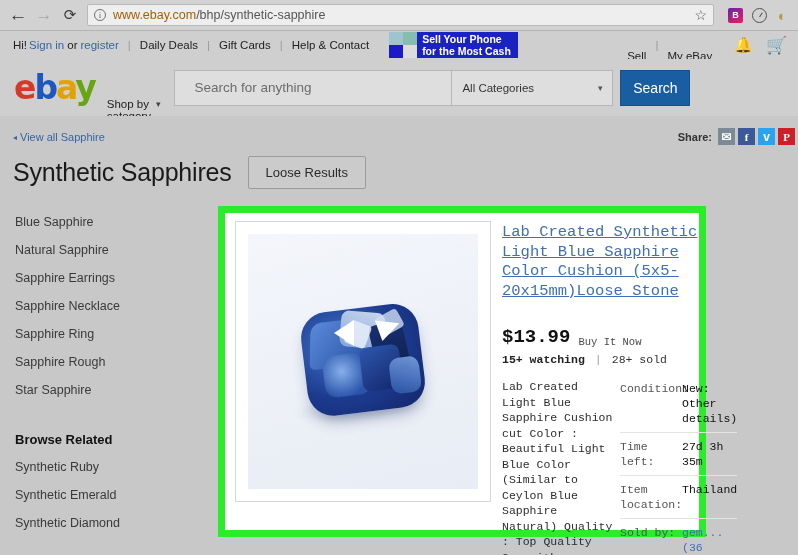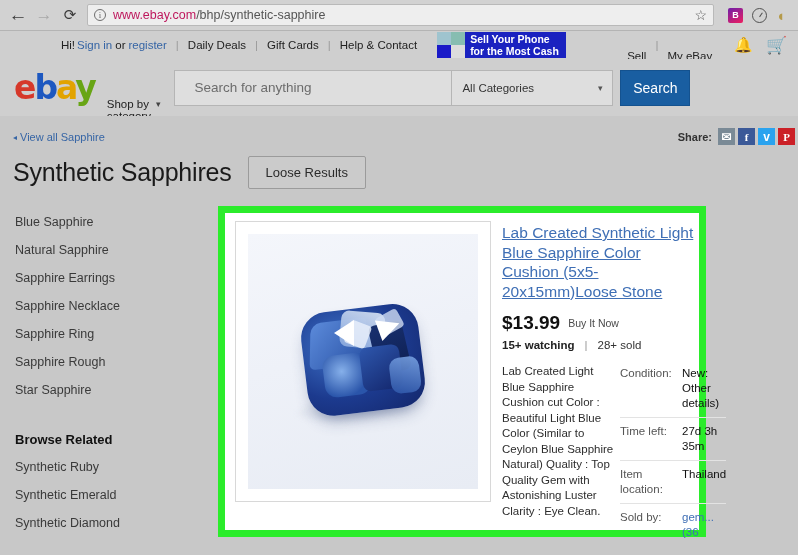--- a/index.html
+++ b/index.html
@@ -32,21 +32,21 @@
     display: flex; align-items: center; padding: 0 6px;
     position: relative;
   }
   .omni-info {
     width: 12px; height: 12px; border: 1.3px solid #6e6e6e;
     border-radius: 50%; font-size: 9px; line-height: 10px;
     text-align: center; color: #6e6e6e; margin-right: 7px;
     font-family: "Liberation Serif", serif; flex: none;
   }
   .url { font-size: 12.5px; color: #555; white-space: nowrap; }
-  .url .host { color: #be185d; }
+  .url .host { color: #a16207; }
   .star { font-size: 14px; color: #555; margin-left: auto; }
   .ext-icons { display: flex; align-items: center; gap: 9px; padding: 0 6px 0 8px; }
   .ext-b {
     width: 15px; height: 15px;
     background: linear-gradient(150deg,#7b1fa2 10%,#e91e63 95%);
     border-radius: 2px; color: #fff; font-size: 9px; font-weight: bold;
     display: flex; align-items: center; justify-content: center;
   }
   .ext-circ {
     width: 15px; height: 15px; border: 1.4px solid #505050;
@@ -58,21 +58,21 @@
     transform: rotate(35deg); transform-origin: bottom;
   }
   .ext-profile {
     width: 16px; height: 16px; color: #b59a4a; font-size: 15px;
   }
 
   
   .gh-nav {
     position: absolute; top: 31px; left: 0; width: 798px; height: 28px;
     background: #cfcfcf; display: flex; align-items: center;
-    font-size: 11.5px; color: #222; padding-left: 48px;
+    font-size: 11.5px; color: #222;
   }
   .gh-left { display: flex; align-items: center; padding-left: 13px; gap: 0; }
   .gh-left a, .gh-left span.lk { color: #3665a5; text-decoration: none; }
   .gh-sep { color: #9a9a9a; margin: 0 9px; }
   .gh-hi { color: #222; margin-right: 2px; }
   .banner {
     display: flex; align-items: stretch; height: 26px; margin-left: 20px;
   }
   .banner-sw { display: flex; width: 28px; }
   .banner-sw i { display: block; width: 14px; height: 100%; }
@@ -177,21 +177,21 @@
     display: block; text-decoration: none;
   }
   .side-head {
     font-size: 13px; font-weight: bold; color: #111;
     padding: 8px 0 6px 2px; margin-top: 20px;
   }
 
   
   .hl-box {
     position: absolute; left: 218px; top: 90px; width: 488px; height: 331px;
-    border: 7px solid #2bec2b; background: #000000;
+    border: 7px solid #2bec2b; background: #000000; font-family: Liberation Mono, monospace;
   }
   .card { position: absolute; inset: 0; background: #fff; padding: 8px 0 0 10px; display: flex; }
 
   .img-panel {
     width: 256px; height: 281px; border: 1px solid #d8d8d8;
     background: #fff; padding: 12px; flex: none;
     display: flex; align-items: center; justify-content: center;
   }
   .img-inner {
     width: 100%; height: 100%;
@@ -244,21 +244,21 @@
     left: 130px; top: 82px;
     border-width: 11px 0 11px 22px; border-color: transparent transparent transparent #ffffff;
     transform: rotate(-20deg);
   }
 
   .info-col { flex: 1; padding: 2px 0 0 11px; min-width: 0; }
   .item-title {
     font-size: 15.5px; color: #3f6fb5; line-height: 19.5px;
     font-weight: normal;
   }
-  .price-row { display: flex; align-items: center; margin-top: 11px; }
+  .price-row { display: flex; align-items: flex-end; margin-top: 25px; }
   .price { font-size: 19px; font-weight: bold; color: #111; }
   .bin { font-size: 10.5px; color: #4a4a4a; margin-left: 8px; }
   .meta-row { margin-top: 5px; font-size: 11.5px; color: #222; display: flex; align-items: center; }
   .meta-row b { font-weight: bold; }
   .meta-sep { color: #999; margin: 0 10px; }
   .meta-sold { color: #333; }
 
   .lower { display: flex; margin-top: 13px; }
   .desc {
     width: 118px; font-size: 11.5px; color: #2d2d2d; line-height: 15.5px;

